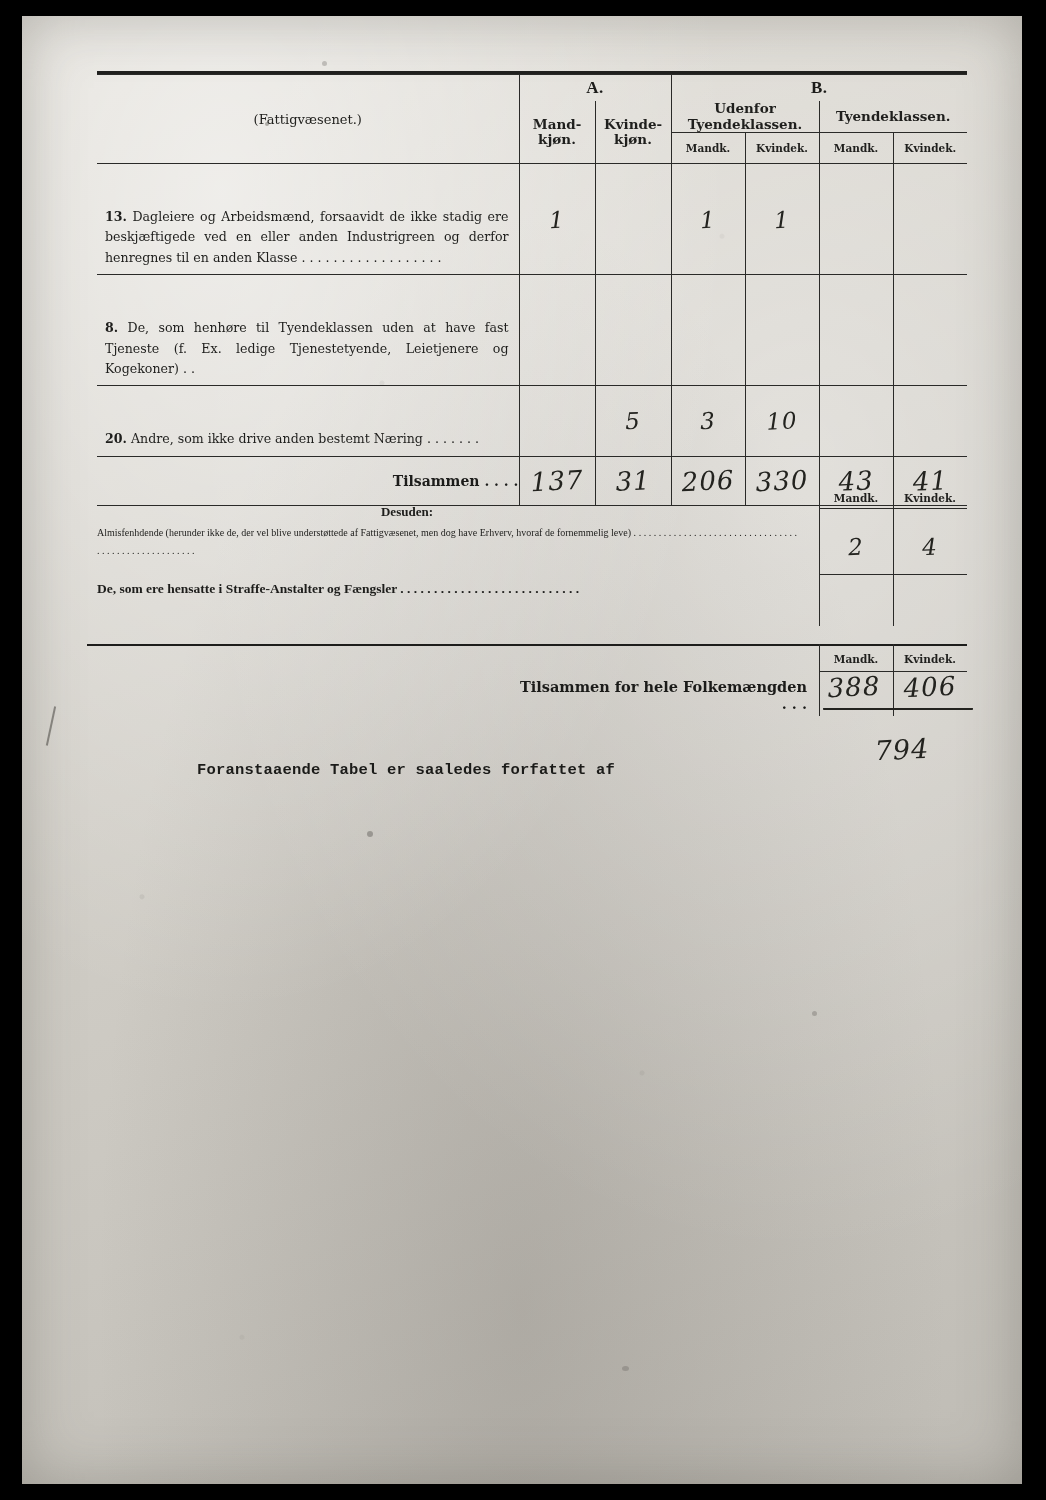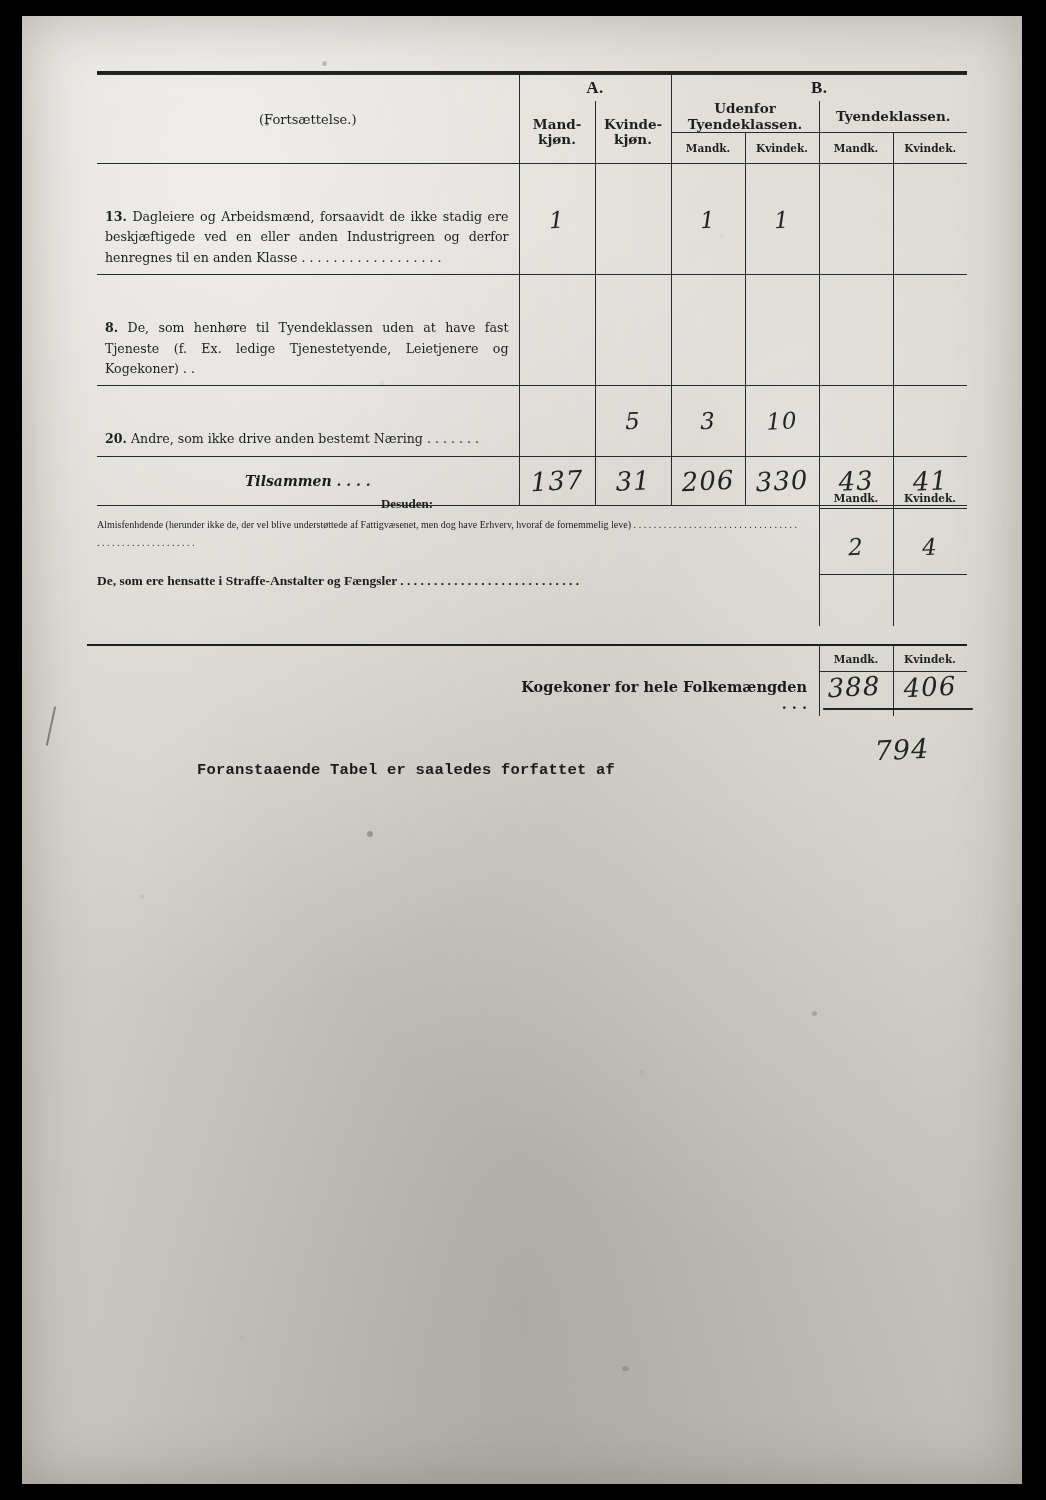--- a/index.html
+++ b/index.html
@@ -102,27 +102,26 @@
     line-height: 1.62;
     color: #1e1e1c;
     font-family: "DejaVu Serif", serif;
     text-align: justify;
     margin-top: 37px;
   }
   .rowtext .num {
     font-weight: bold;
   }
   .sumlabel {
-    text-align: center;
+    text-align: right;
     padding-right: 14px;
     font-size: 14px;
     font-weight: bold;
     color: #1c1c1a;
     font-family: "DejaVu Serif", serif;
-    font-style: italic;
   }
   .hand {
     font-family: "DejaVu Serif", serif;
     font-style: italic;
     text-align: center;
     color: #23231f;
     font-size: 23px;
     transform: rotate(-2.5deg);
     letter-spacing: 1px;
   }
@@ -227,21 +226,21 @@
         <col style="width:76px">
         <col style="width:76px">
         <col style="width:74px">
         <col style="width:74px">
         <col style="width:74px">
         <col style="width:74px">
       </colgroup>
       <thead>
         <tr>
           <td rowspan="3" class="no-l">
-            <div class="cont-label">(Fortsættelse.)</div>
+            <div class="cont-label">(Fattigvæsenet.)</div>
           </td>
           <td colspan="2" class="hdr-ab no-b" style="height:26px">A.</td>
           <td colspan="4" class="hdr-ab no-b no-r" style="height:26px">B.</td>
         </tr>
         <tr>
           <td rowspan="2" class="hdr-sub no-t">
             <div>Mand-</div>
             <div>kjøn.</div>
           </td>
           <td rowspan="2" class="hdr-sub no-t">
@@ -317,39 +316,39 @@
   <div class="lower">
 
     <div class="vline" style="left:722px;top:-8px;height:148px;"></div>
     <div class="vline" style="left:796px;top:-8px;height:148px;"></div>
     <div class="hline" style="left:722px;top:22px;width:148px;"></div>
     <div class="hline" style="left:722px;top:88px;width:148px;"></div>
 
     <div class="minihdr" style="left:722px;top:6px;width:74px;">Mandk.</div>
     <div class="minihdr" style="left:796px;top:6px;width:74px;">Kvindek.</div>
 
-    <div class="desuden" style="margin-top:10px;">Desuden:</div>
+    <div class="desuden" style="margin-top:18px;">Desuden:</div>
 
     <div class="alms" style="margin-top:4px;">Almisfenhdende (herunder ikke de, der vel blive understøttede af Fattigvæsenet, men dog have Erhverv, hvoraf de fornemmelig leve) . . . . . . . . . . . . . . . . . . . . . . . . . . . . . . . . . . . . . . . . . . . . . . . . . . . . .</div>
     <div class="hand" style="position:absolute;left:722px;top:48px;width:74px;">2</div>
     <div class="hand" style="position:absolute;left:796px;top:48px;width:74px;">4</div>
 
     <div class="straffe">De, som ere hensatte i Straffe-Anstalter og Fængsler . . . . . . . . . . . . . . . . . . . . . . . . . . .</div>
     <div class="hand" style="position:absolute;left:722px;top:112px;width:74px;"></div>
     <div class="hand" style="position:absolute;left:796px;top:112px;width:74px;"></div>
 
     <div class="hline thick" style="left:-10px;top:158px;width:880px;"></div>
     <div class="vline" style="left:722px;top:158px;height:72px;"></div>
     <div class="vline" style="left:796px;top:158px;height:72px;"></div>
     <div class="hline" style="left:722px;top:185px;width:148px;"></div>
 
     <div class="minihdr" style="left:722px;top:167px;width:74px;">Mandk.</div>
     <div class="minihdr" style="left:796px;top:167px;width:74px;">Kvindek.</div>
 
-    <div class="grand" style="left:420px;top:192px;width:290px;text-align:right;">Kogekoner for hele Folkemængden . . .</div>
+    <div class="grand" style="left:420px;top:192px;width:290px;text-align:right;">Tilsammen for hele Folkemængden . . .</div>
     <div class="hand big" style="position:absolute;left:718px;top:186px;width:78px;">388</div>
     <div class="hand big" style="position:absolute;left:794px;top:186px;width:78px;">406</div>
 
     <div class="brace" style="left:726px;top:222px;width:150px;height:26px;border-top:2px solid #23231f;border-radius:0 0 50% 50%/0 0 100% 100%;"></div>
     <div class="hand big" style="position:absolute;left:740px;top:248px;width:130px;font-size:27px;">794</div>
   </div>
 
   <div class="final-note">Foranstaaende Tabel er saaledes forfattet af</div>
 
   <div style="position:absolute;left:28px;top:690px;width:2px;height:40px;background:rgba(40,38,34,.45);transform:rotate(12deg);"></div>

